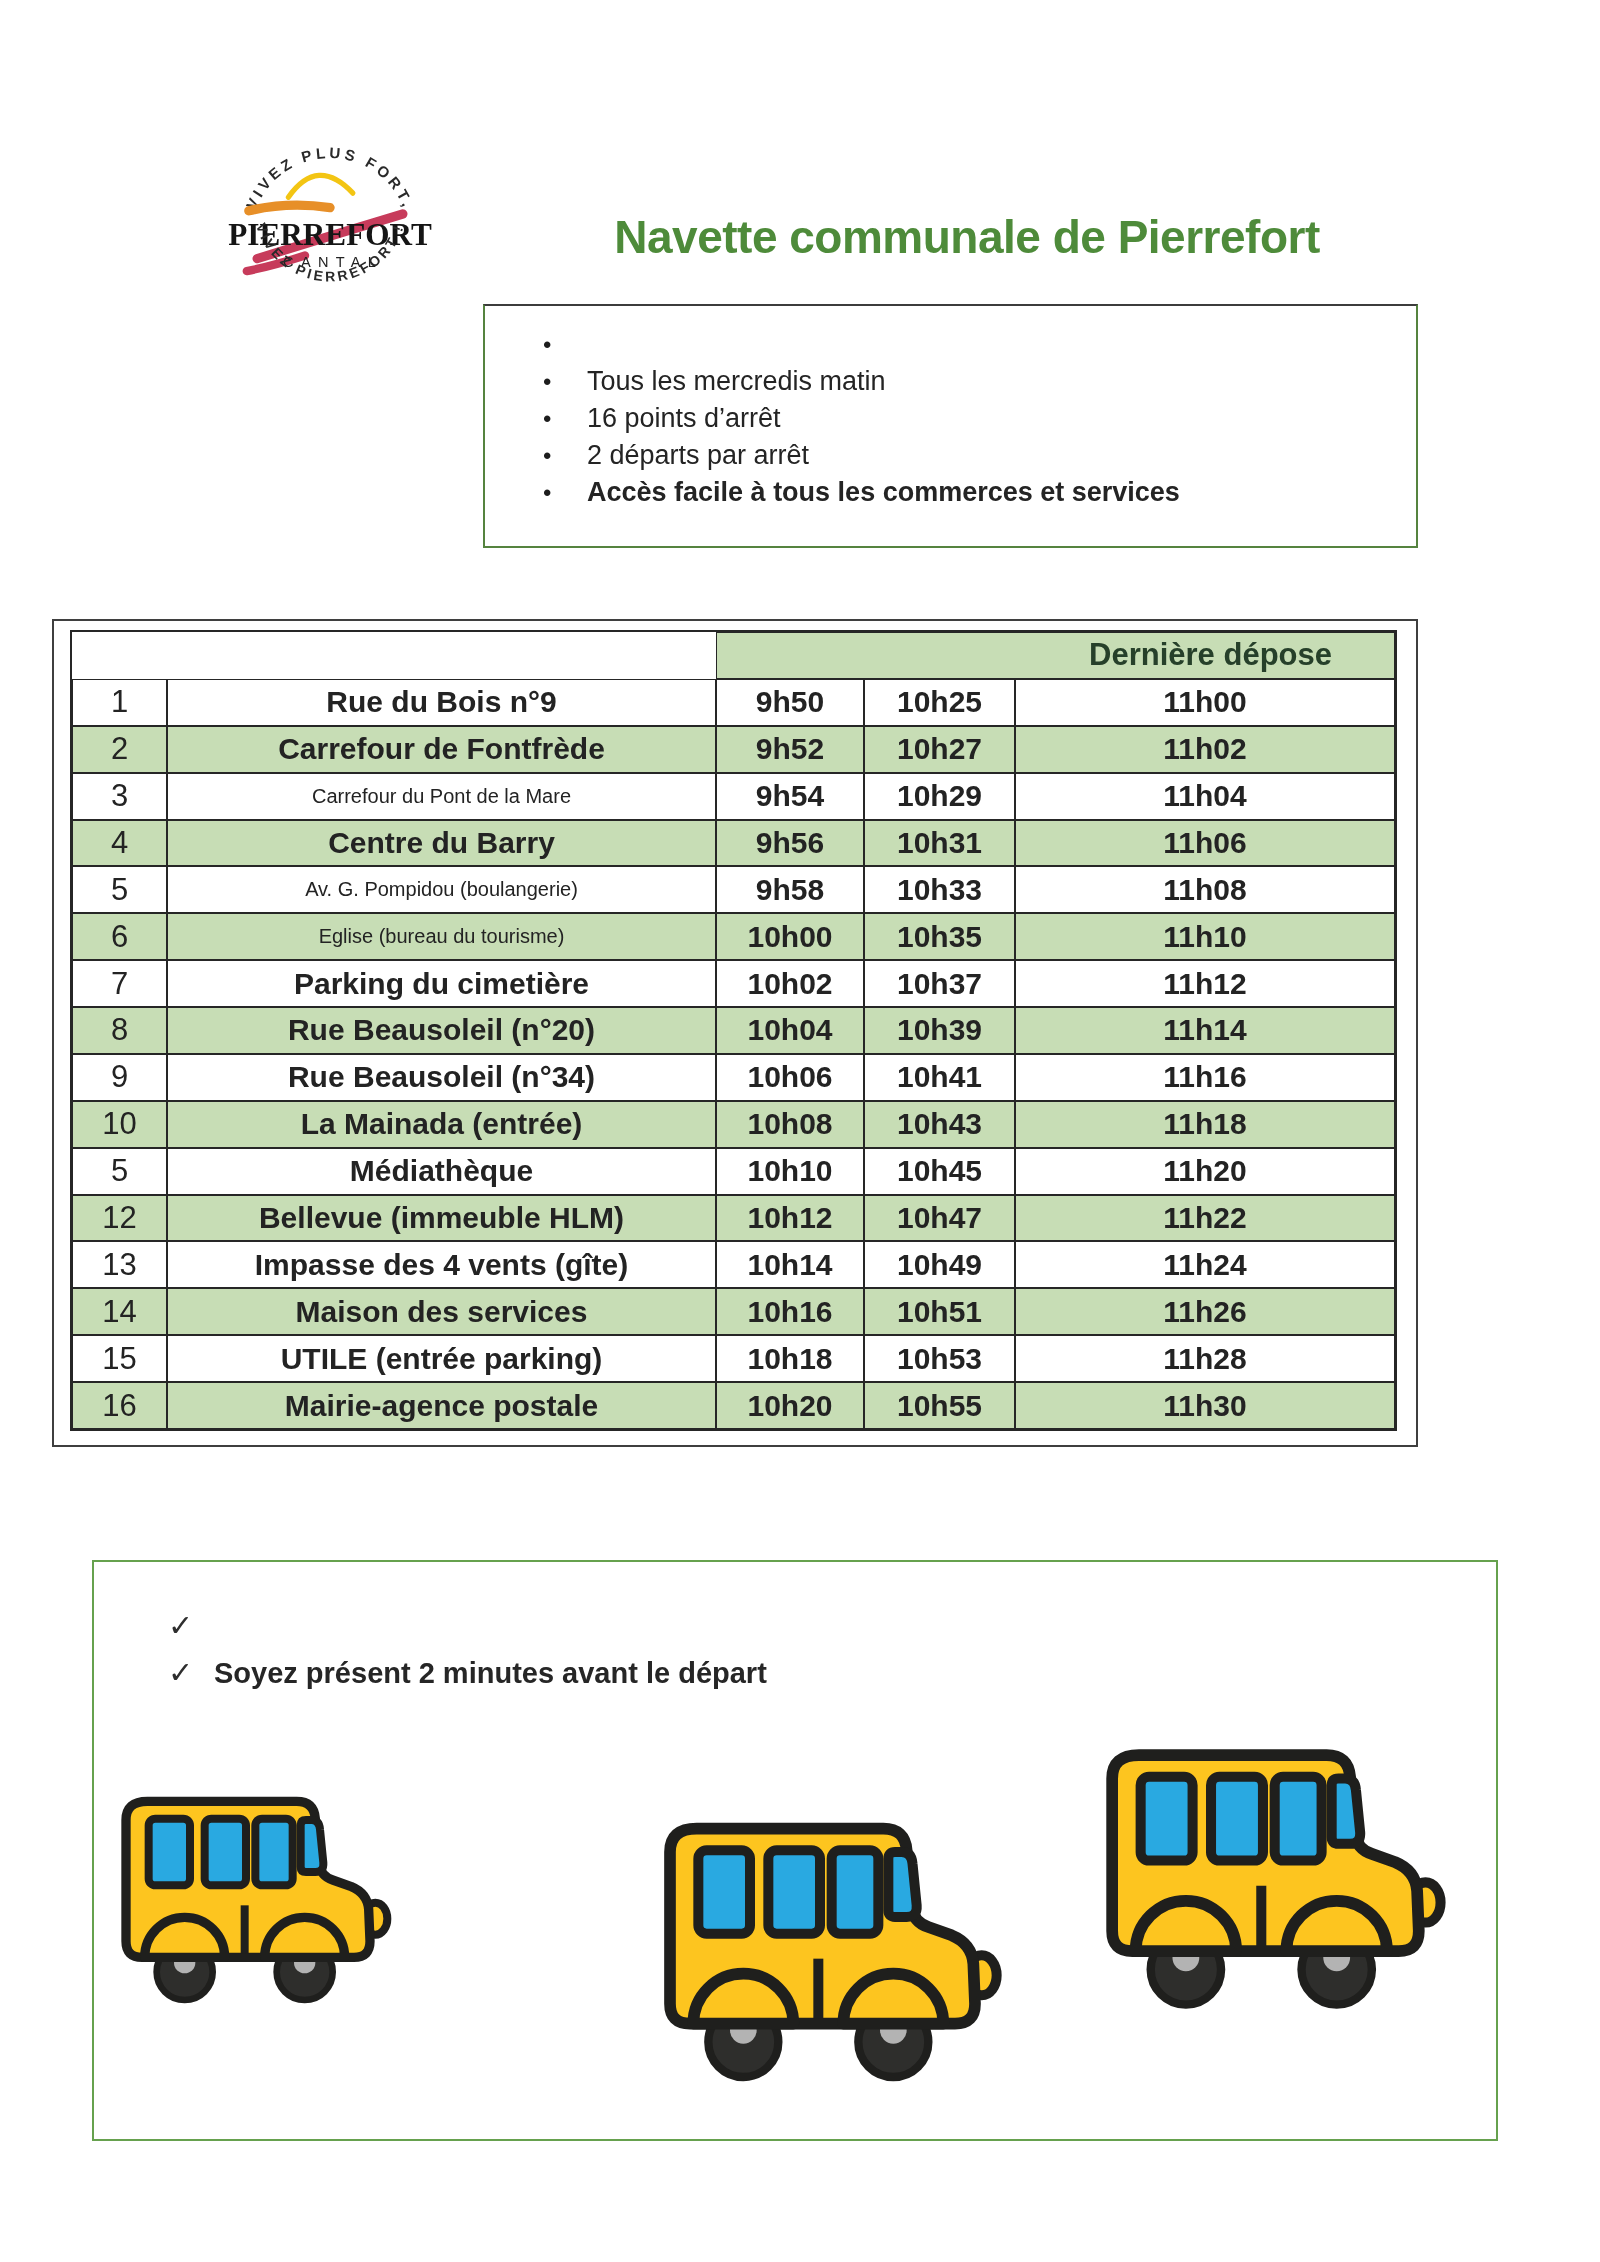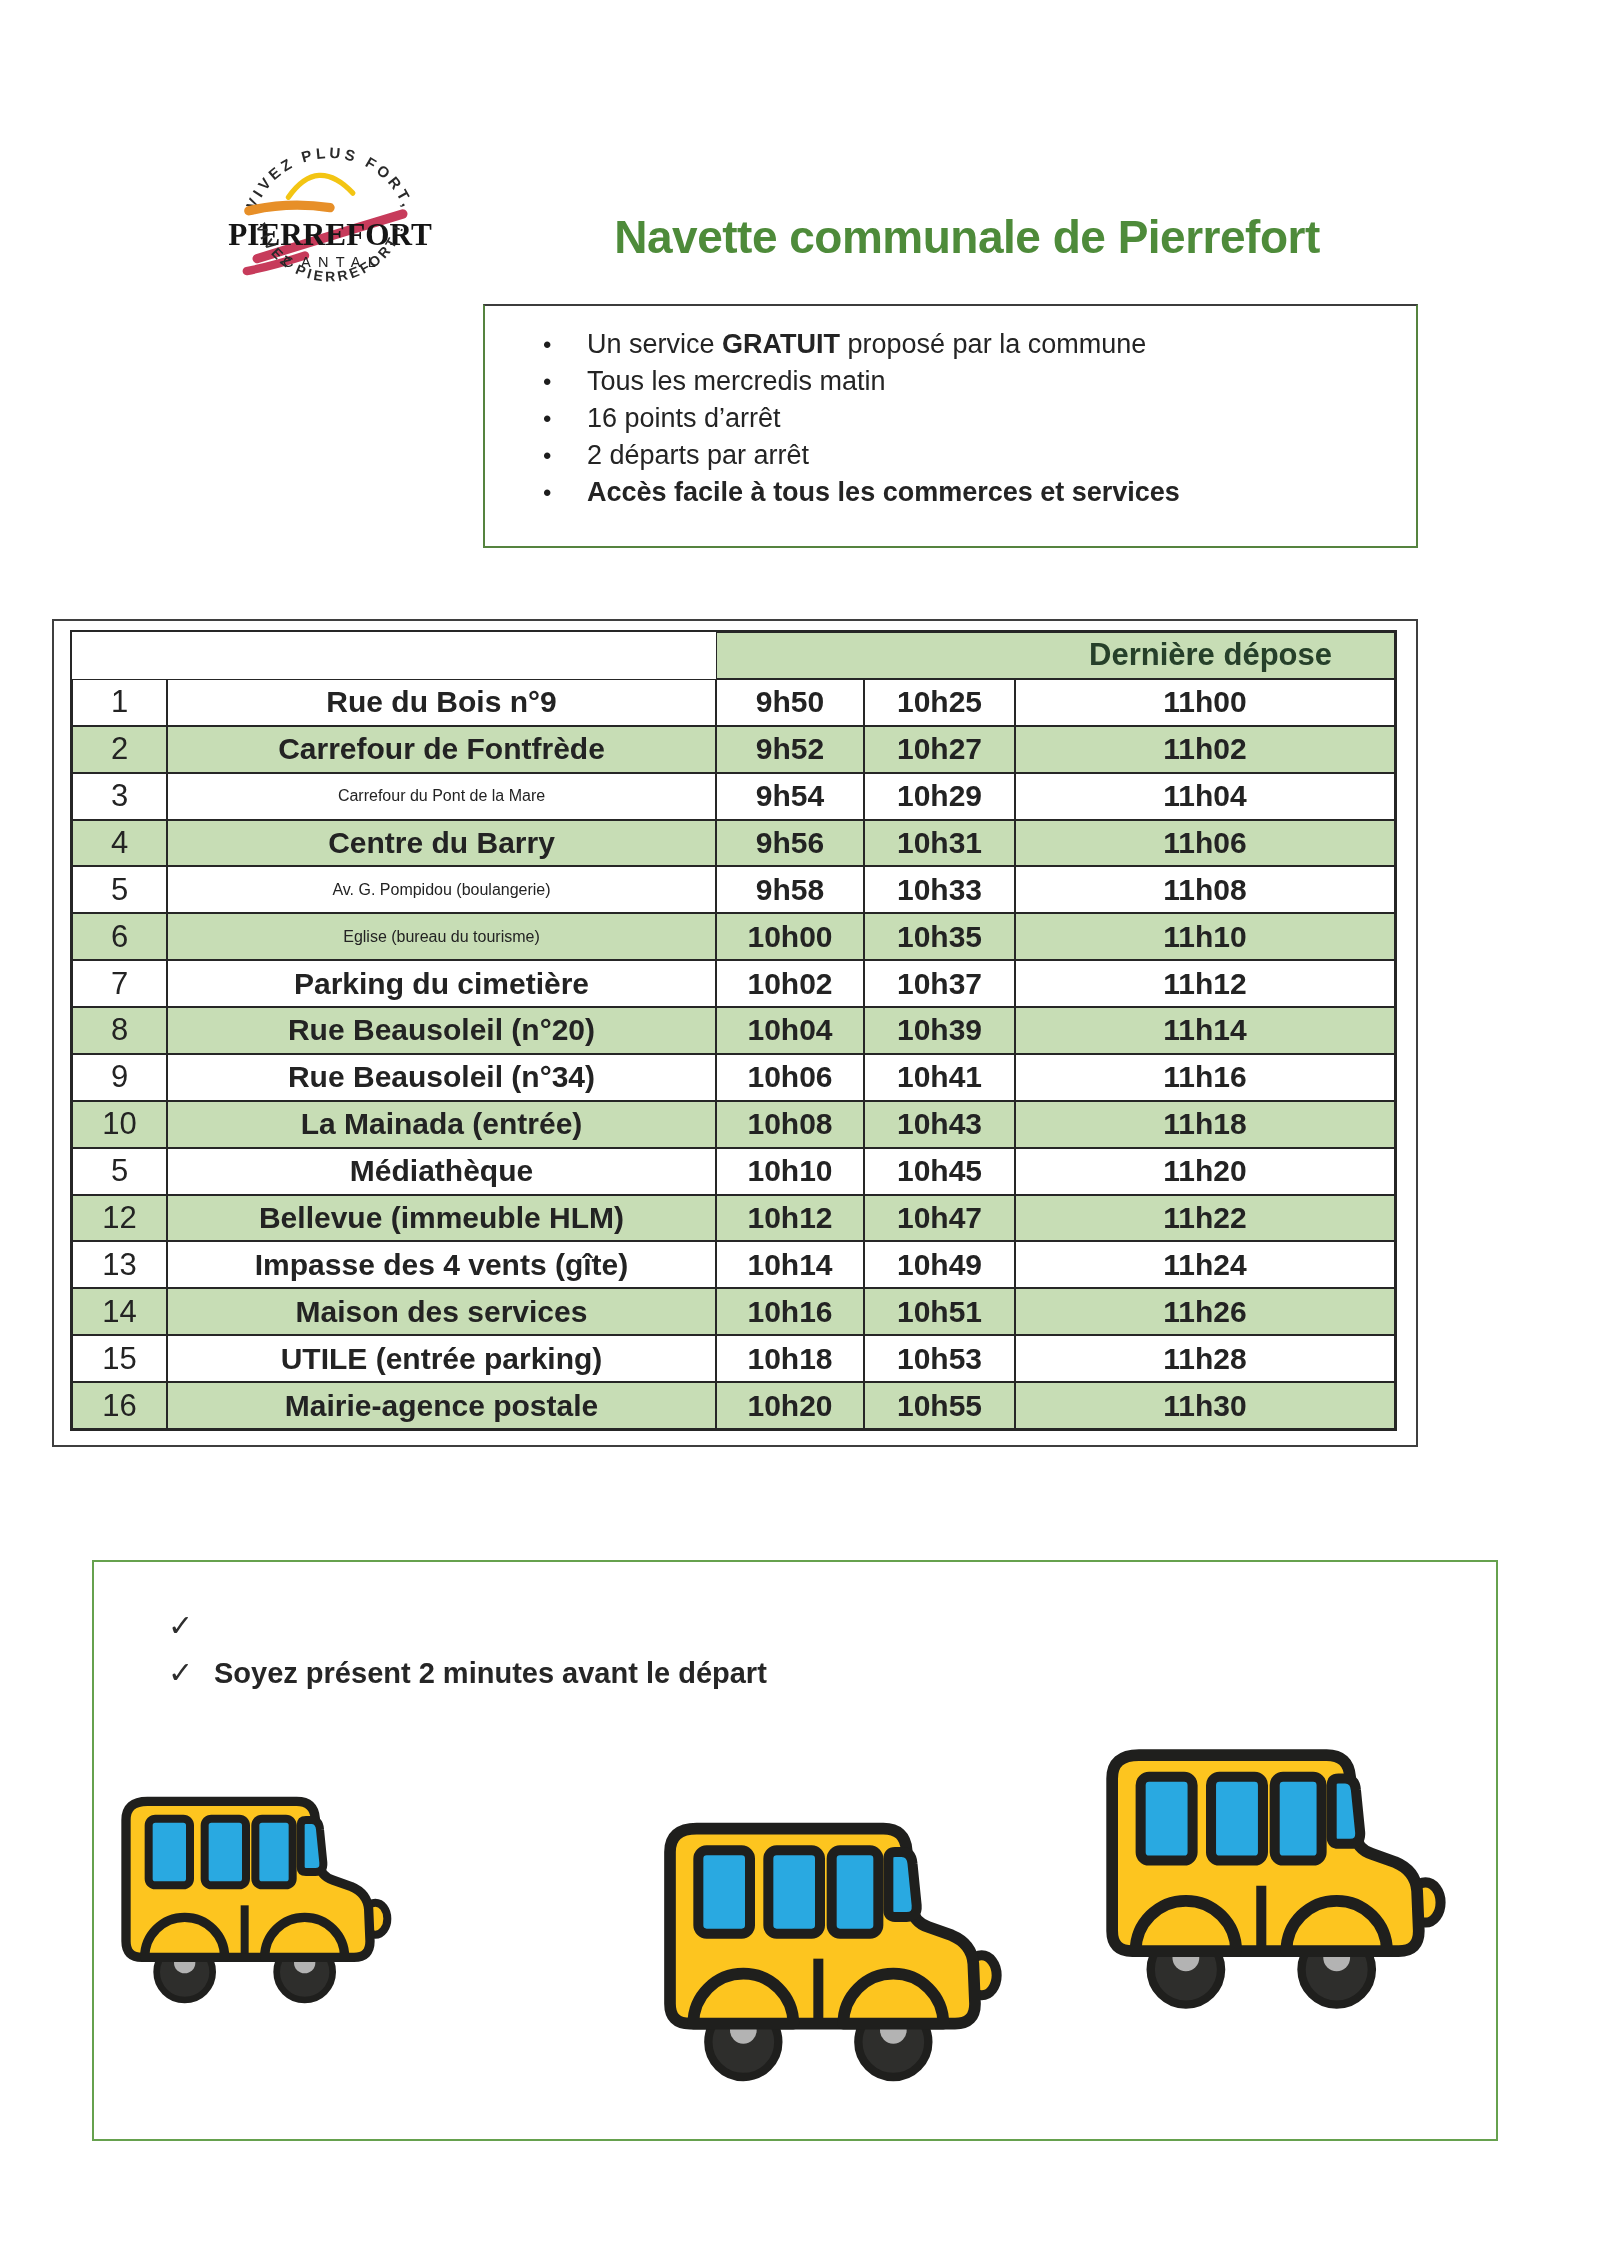--- a/index.html
+++ b/index.html
@@ -53,21 +53,21 @@
     display:flex;align-items:center;justify-content:center;
     border:1.5px solid #262626;box-sizing:border-box;
     font-size:30px;font-weight:600;color:#232323;
     white-space:nowrap;overflow:hidden;
   }
   .h-cell{background:var(--row-green,#c7ddb5);color:#26402a;font-size:31px;font-weight:bold;}
   .h-points{grid-column:1/3;}
   .h-depose{grid-column:3/6;justify-content:flex-end;padding-right:62px;}
   .t-row{display:contents;}
   .t-row.green > .cell{background:var(--row-green,#c7ddb5);}
-  .t-row.small > .name{font-size:16px;font-weight:400;}
+  .t-row.small > .name{font-size:20px;font-weight:400;}
   .cell.num{font-weight:400;font-size:31px;}
 
   
   .notes-box{
     position:absolute;left:92px;top:1560px;width:1406px;height:581px;
     border:2px solid var(--box-green,#66a14e);box-sizing:border-box;background:#fff;
   }
   .checks{position:absolute;left:74px;top:46px;}
   .check-item{display:flex;align-items:baseline;height:47px;font-size:29px;font-weight:bold;color:#262626;}
   .check-mark{width:46px;flex:0 0 46px;font-size:30px;font-weight:normal;color:#2e2e2e;}
@@ -121,21 +121,20 @@
       <textPath href="#arcBot" startOffset="50%" text-anchor="middle">VIVEZ PIERREFORT !</textPath>
     </text>
   </svg>
 
   <h1 class="title">Navette communale de Pierrefort</h1>
 
   <div class="info-box">
     <ul class="info-list" id="bullet-list">
   <li class="bullet-item">
     <span class="bullet-dot">•</span>
-    <span class="b-text"><span class="b-pre">Un service </span><b class="b-bold">GRATUIT</b><span class="b-post"> proposé par la commune</span></span>
   </li>
 
   <li class="bullet-item">
     <span class="bullet-dot">•</span>
     <span class="b-text"><span class="b-pre">Tous les mercredis matin</span><b class="b-bold"></b><span class="b-post"></span></span>
   </li>
 
   <li class="bullet-item">
     <span class="bullet-dot">•</span>
     <span class="b-text"><span class="b-pre">16 points d’arrêt</span><b class="b-bold"></b><span class="b-post"></span></span>

